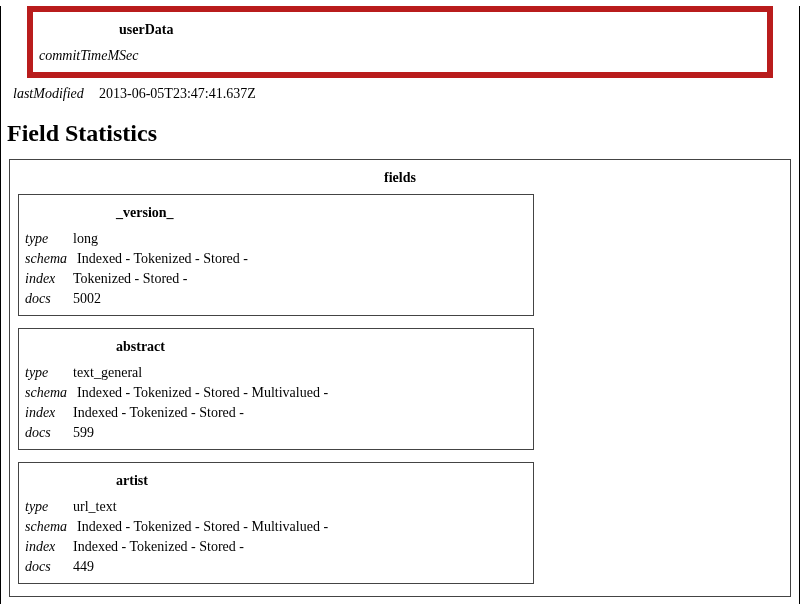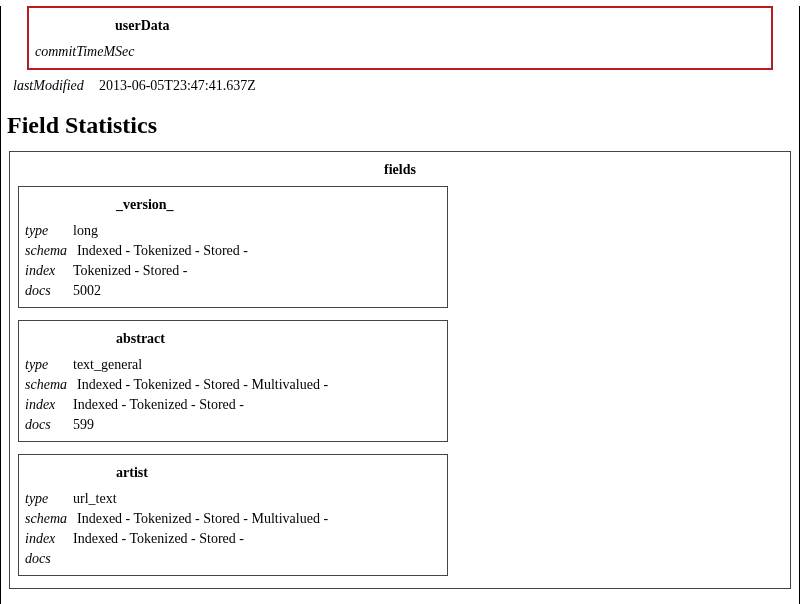--- a/index.html
+++ b/index.html
@@ -12,21 +12,21 @@
     background: #fff;
     width: 800px;
   }
   .page {
     border-left: 1px solid #000;
     border-right: 1px solid #000;
     padding: 0 6px 6px 6px;
     min-height: 604px;
   }
   .box {
-    border: 2px solid #b91c1c;
+    border: 6px solid #b91c1c;
     margin-bottom: 4px;
     padding: 4px 12px 6px 6px;
   }
   .box-title {
     font-weight: bold;
     text-align: center;
     padding: 4px 0 6px 0;
   }
   .row {
     display: flex;
@@ -61,21 +61,21 @@
     margin: 0 2px 0 2px;
     padding: 6px 8px 12px 8px;
   }
   .fields-title {
     font-weight: bold;
     text-align: center;
     padding: 4px 0 8px 0;
   }
   .field-box {
     border: 1px solid #444;
-    width: 430px;
+    width: 516px;
     margin-bottom: 12px;
     padding: 4px 6px 6px 6px;
   }
   .field-box .box-title {
     text-align: left;
     padding-left: 91px;
     padding-top: 6px;
     padding-bottom: 8px;
   }
 </style>
@@ -149,17 +149,18 @@
       <div class="row">
         <span class="label">schema</span>
         <span class="value">Indexed - Tokenized - Stored - Multivalued -</span>
       </div>
       <div class="row">
         <span class="label">index</span>
         <span class="value">Indexed - Tokenized - Stored -</span>
       </div>
       <div class="row">
         <span class="label">docs</span>
+        <span class="value">449</span>
       </div>
     </div>
 
   </div>
 </div>
 
 </body></html>

